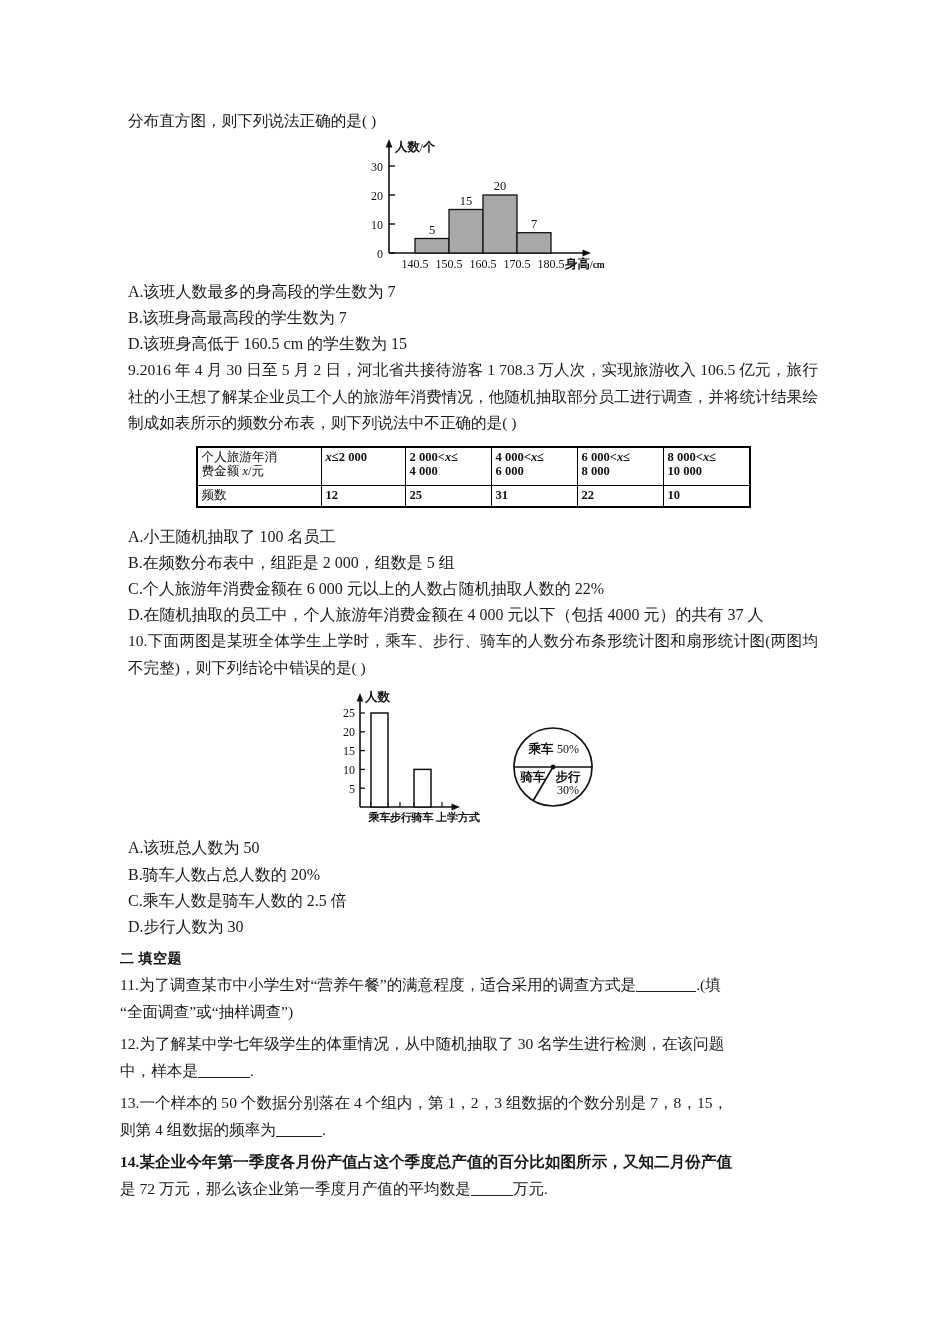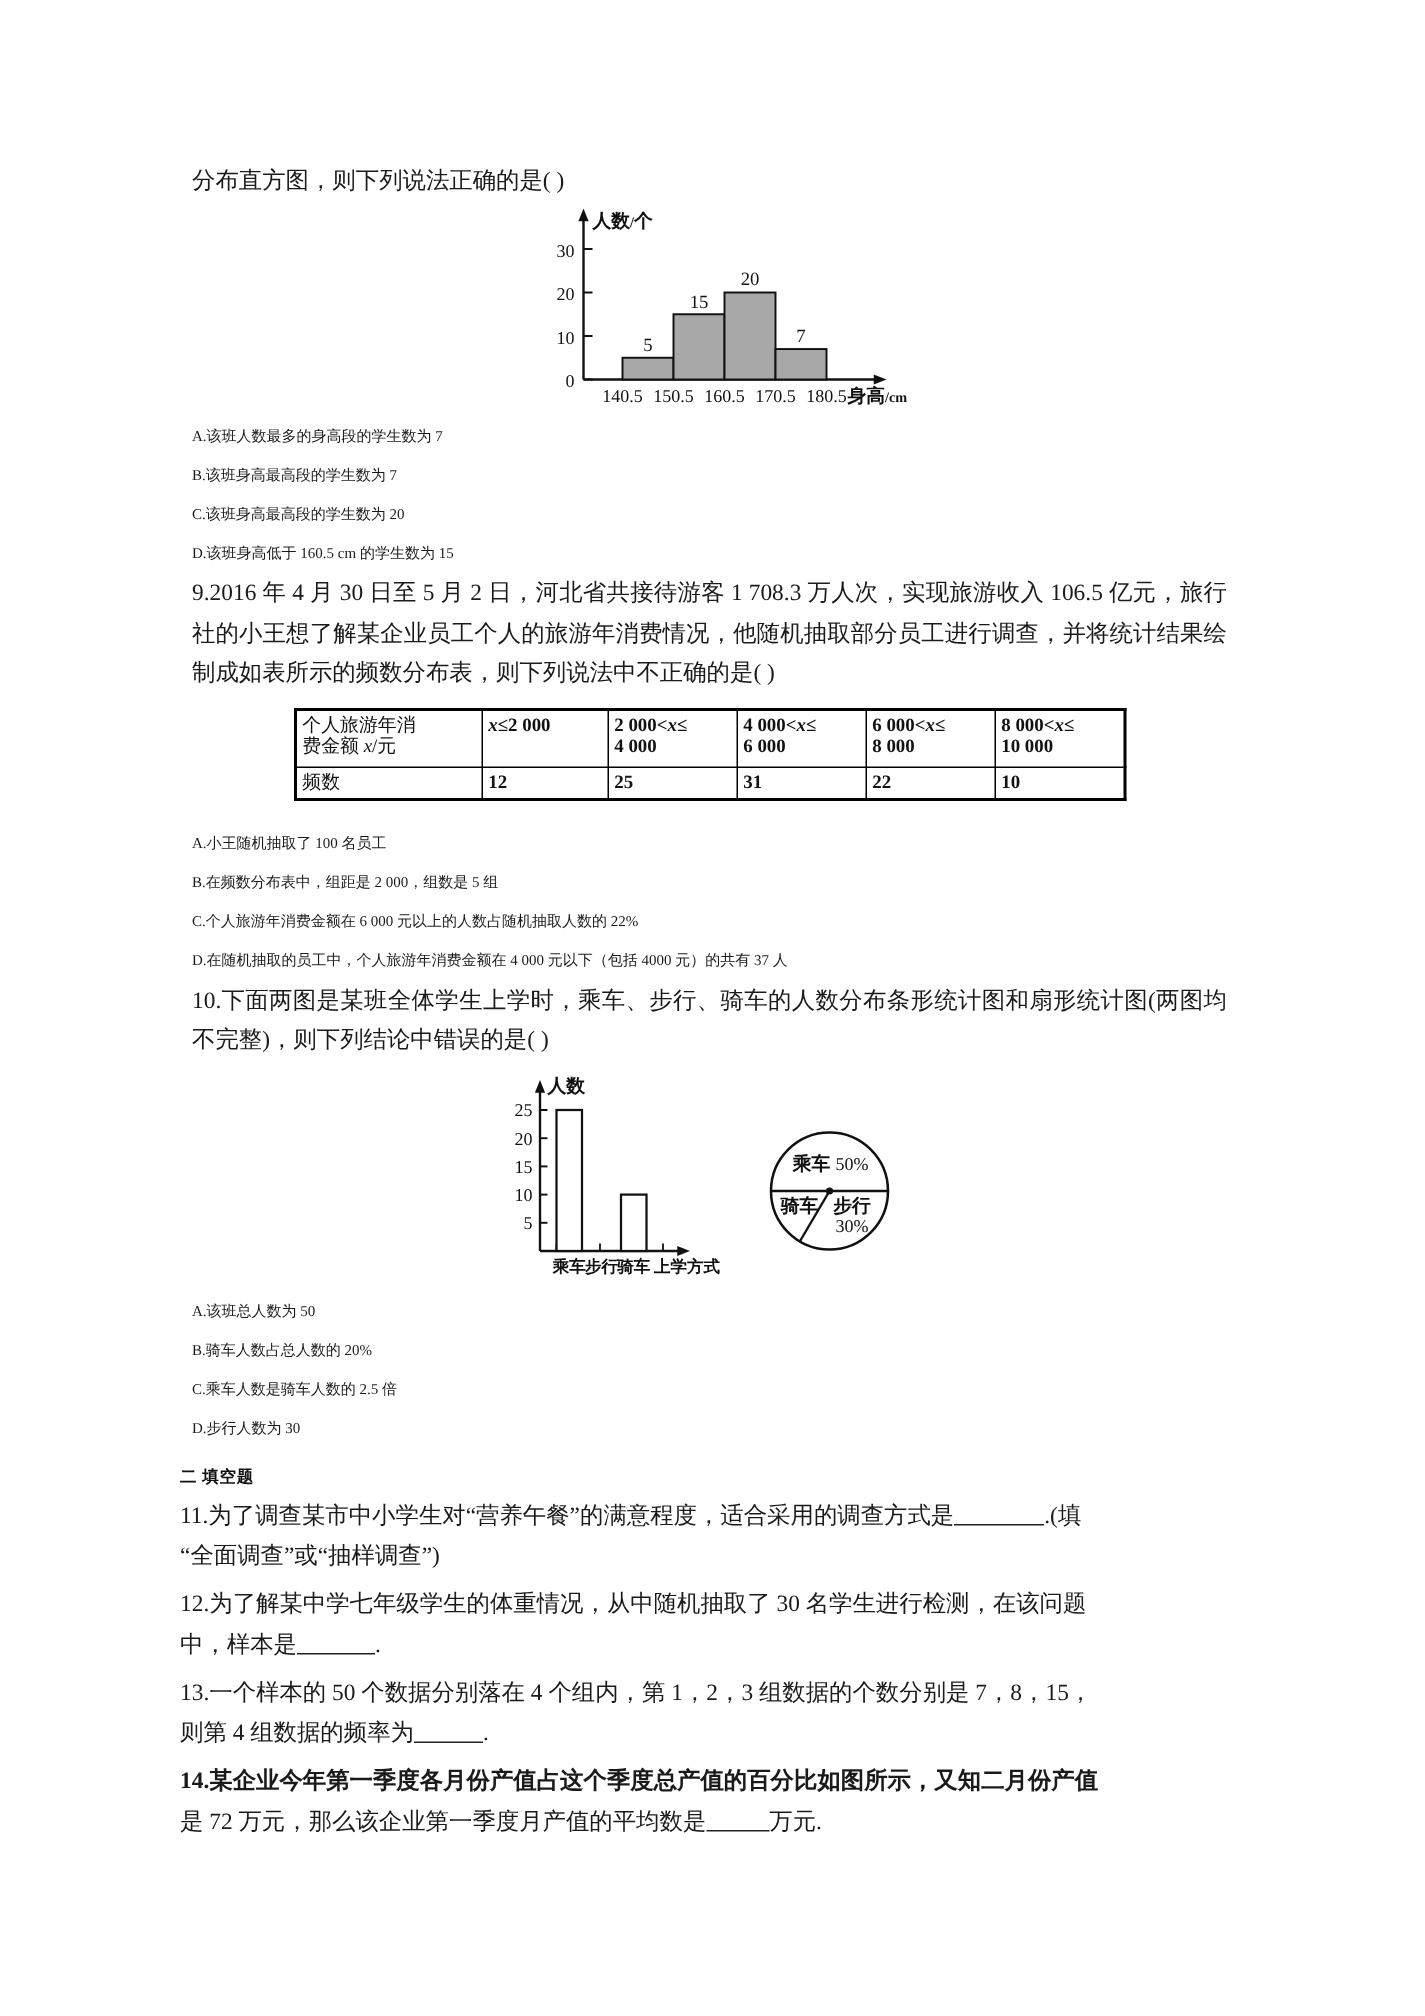--- a/index.html
+++ b/index.html
@@ -28,28 +28,28 @@
     width: 690px;
   }
   .para {
     font-size: 15.6px;
     line-height: 26.5px;
     text-align: justify;
     margin: 0;
     color: #1a1a1a;
   }
   .opt {
-    font-size: 10px;
+    font-size: 16px;
     line-height: 26.2px;
     margin: 0;
     color: #1a1a1a;
     white-space: nowrap;
   }
   .secthead {
-    font-size: 11px;
+    font-size: 14px;
     font-weight: bold;
     line-height: 26px;
     margin: 0;
     color: #111;
     letter-spacing: 0.5px;
   }
   .blank-line {
     display: inline-block;
     border-bottom: 1.2px solid #222;
     vertical-align: -2px;
@@ -165,21 +165,20 @@
           <text class="axlab" x="174" y="131" text-anchor="middle">170.5</text>
           <text class="axlab" x="208" y="131" text-anchor="middle">180.5</text>
 
           <text class="cnlab" x="222" y="131">身高<tspan class="unitsm">/cm</tspan></text>
         </svg>
       </div>
     </div>
 
     <p class="opt">A.该班人数最多的身高段的学生数为 7</p>
     <p class="opt">B.该班身高最高段的学生数为 7</p>
-    <p class="opt">C.该班身高最高段的学生数为 20</p>
     <p class="opt">D.该班身高低于 160.5 cm 的学生数为 15</p>
 
     <p class="para">9.2016 年 4 月 30 日至 5 月 2 日，河北省共接待游客 1 708.3 万人次，实现旅游收入 106.5 亿元，旅行社的小王想了解某企业员工个人的旅游年消费情况，他随机抽取部分员工进行调查，并将统计结果绘制成如表所示的频数分布表，则下列说法中不正确的是(            )</p>
 
     <div class="table-wrap">
       <table class="freq">
         <tbody>
           <tr class="row-head">
             <td class="c0">
               <span>个人旅游年消</span><br>

